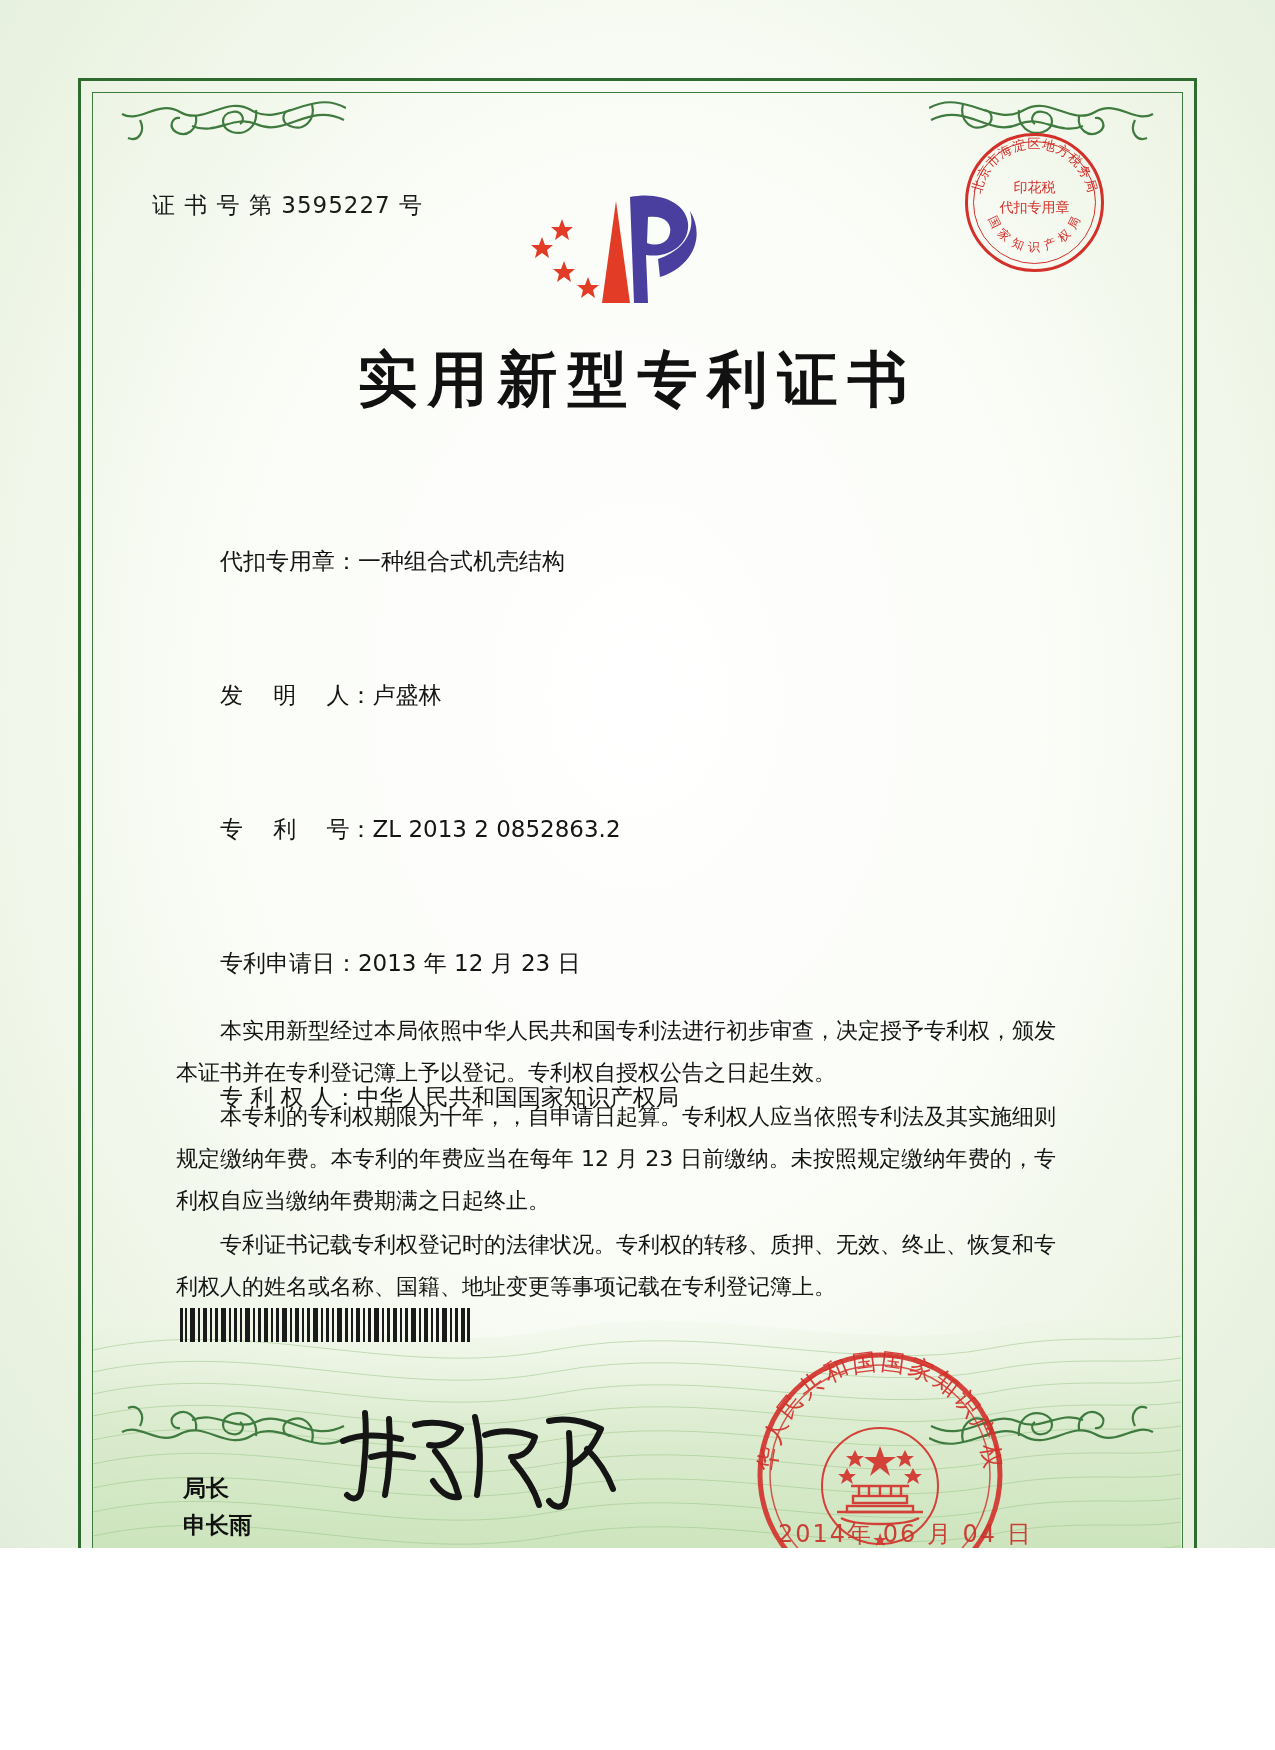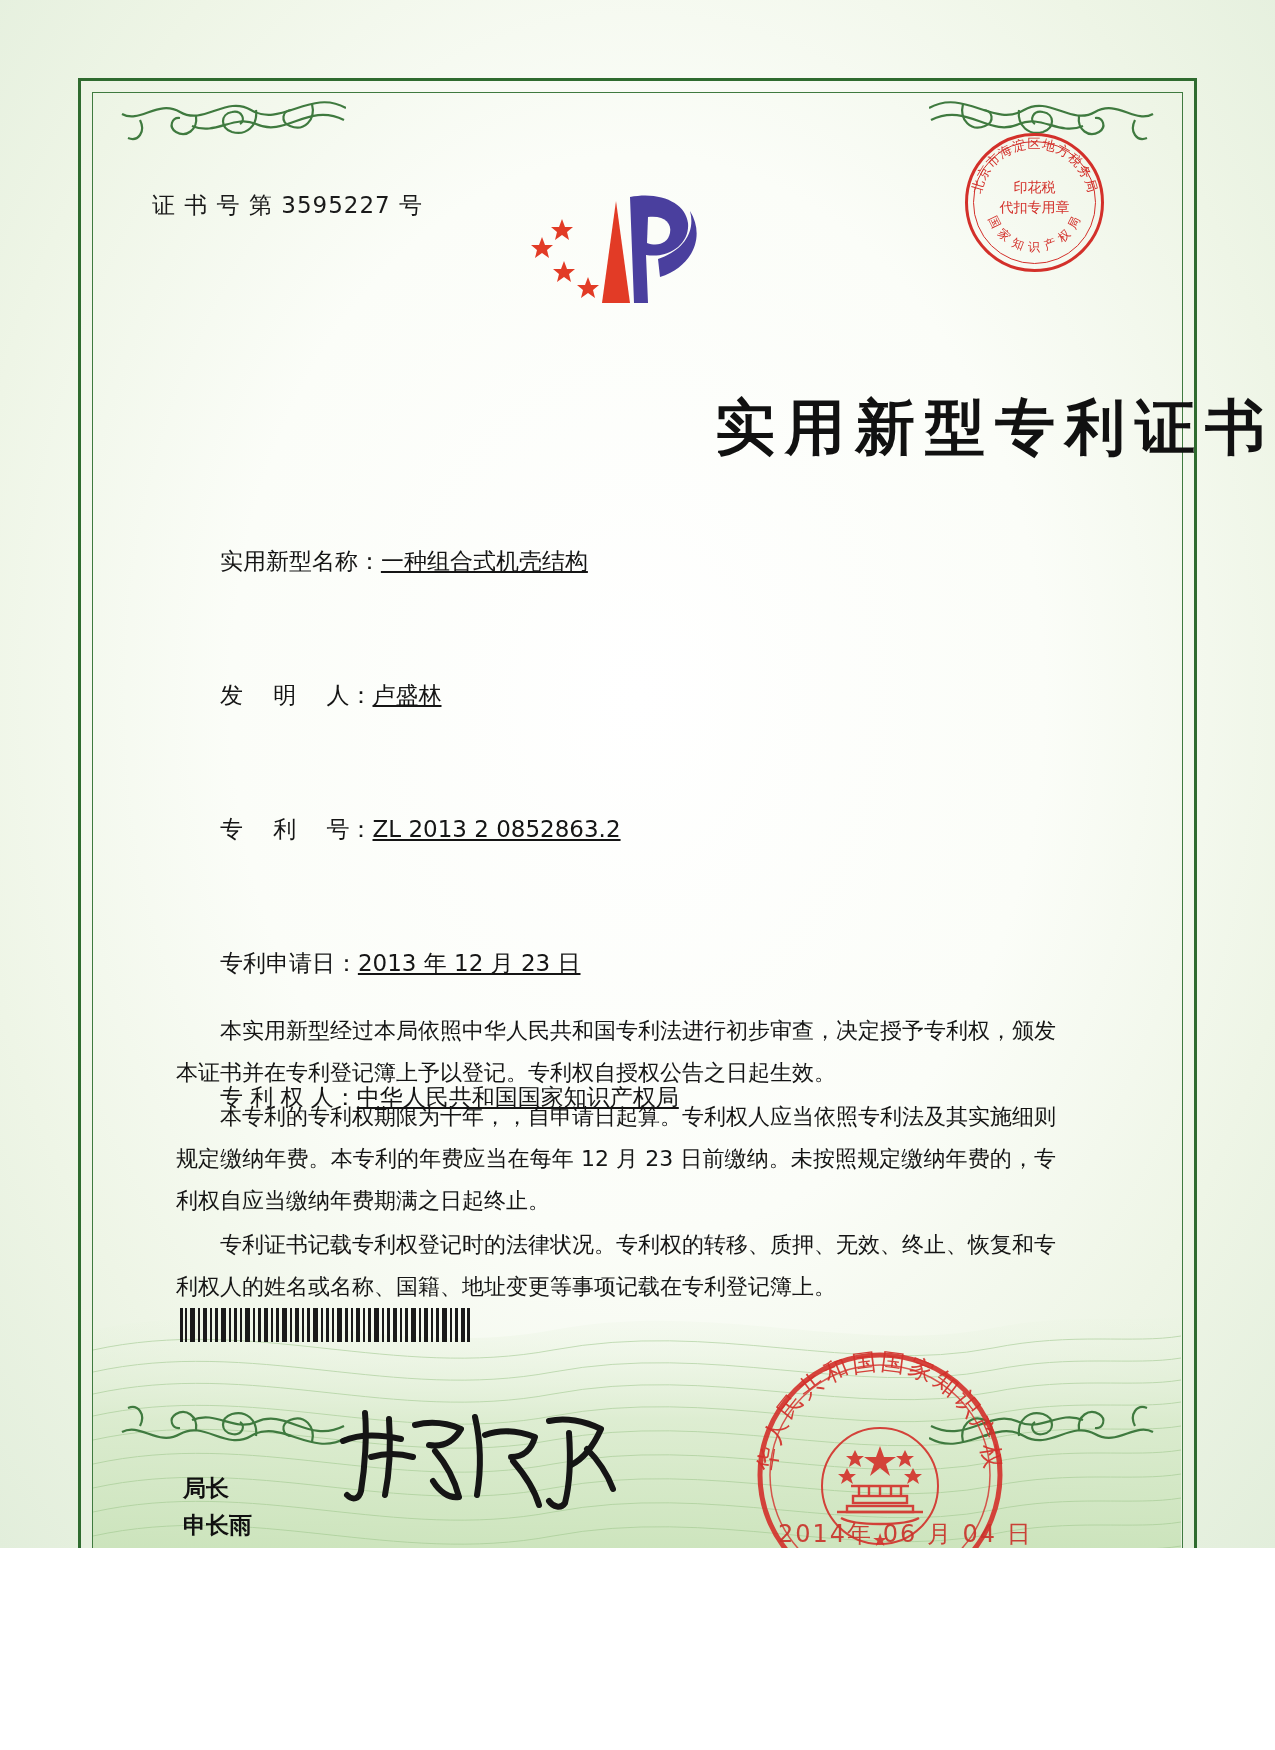--- a/index.html
+++ b/index.html
@@ -84,45 +84,44 @@
     top: 130px;
     width: 145px;
     height: 145px;
   }
 
   
   .title {
     position: absolute;
     left: 0; right: 0;
     top: 340px;
-    text-align: right;
+    text-align: center;
     font-size: 60px;
     font-weight: bold;
     letter-spacing: 10px;
     color: #111;
     font-family: Liberation Mono, monospace;
-    margin-top: 48px;
   }
 
   
   .fields {
     position: absolute;
     left: 176px;
     top: 520px;
     width: 860px;
   }
   .field-row {
     font-size: 23px;
     color: #151515;
     margin-bottom: 51px;
     font-family: "DejaVu Sans", "Liberation Sans", sans-serif;
     white-space: pre;
   }
   .field-label { letter-spacing: 0px; }
-  .field-value { letter-spacing: 0px; text-decoration: underline; }
+  .field-value { letter-spacing: 0px; }
 
   
   .body-text {
     position: absolute;
     left: 176px;
     top: 1010px;
     width: 890px;
     font-size: 22px;
     line-height: 42px;
     color: #151515;
@@ -324,21 +323,21 @@
       </text>
       <text x="72.5" y="62" text-anchor="middle" font-size="14" fill="#d3302a" font-family="'DejaVu Sans',sans-serif">印花税</text>
       <text x="72.5" y="82" text-anchor="middle" font-size="14" fill="#d3302a" font-family="'DejaVu Sans',sans-serif">代扣专用章</text>
     </svg>
   </div>
 
   <div class="title">实用新型专利证书</div>
 
   <div class="fields">
     <div class="field-row">
-      <span class="field-label">实用新型名称：</span><span class="field-value">一种组合式机壳结构</span>
+      <span class="field-label">代扣专用章：</span><span class="field-value">一种组合式机壳结构</span>
     </div>
     <div class="field-row">
       <span class="field-label">发　 明 　人：</span><span class="field-value">卢盛林</span>
     </div>
     <div class="field-row">
       <span class="field-label">专　 利 　号：</span><span class="field-value">ZL 2013 2 0852863.2</span>
     </div>
     <div class="field-row">
       <span class="field-label">专利申请日：</span><span class="field-value">2013 年 12 月 23 日</span>
     </div>

